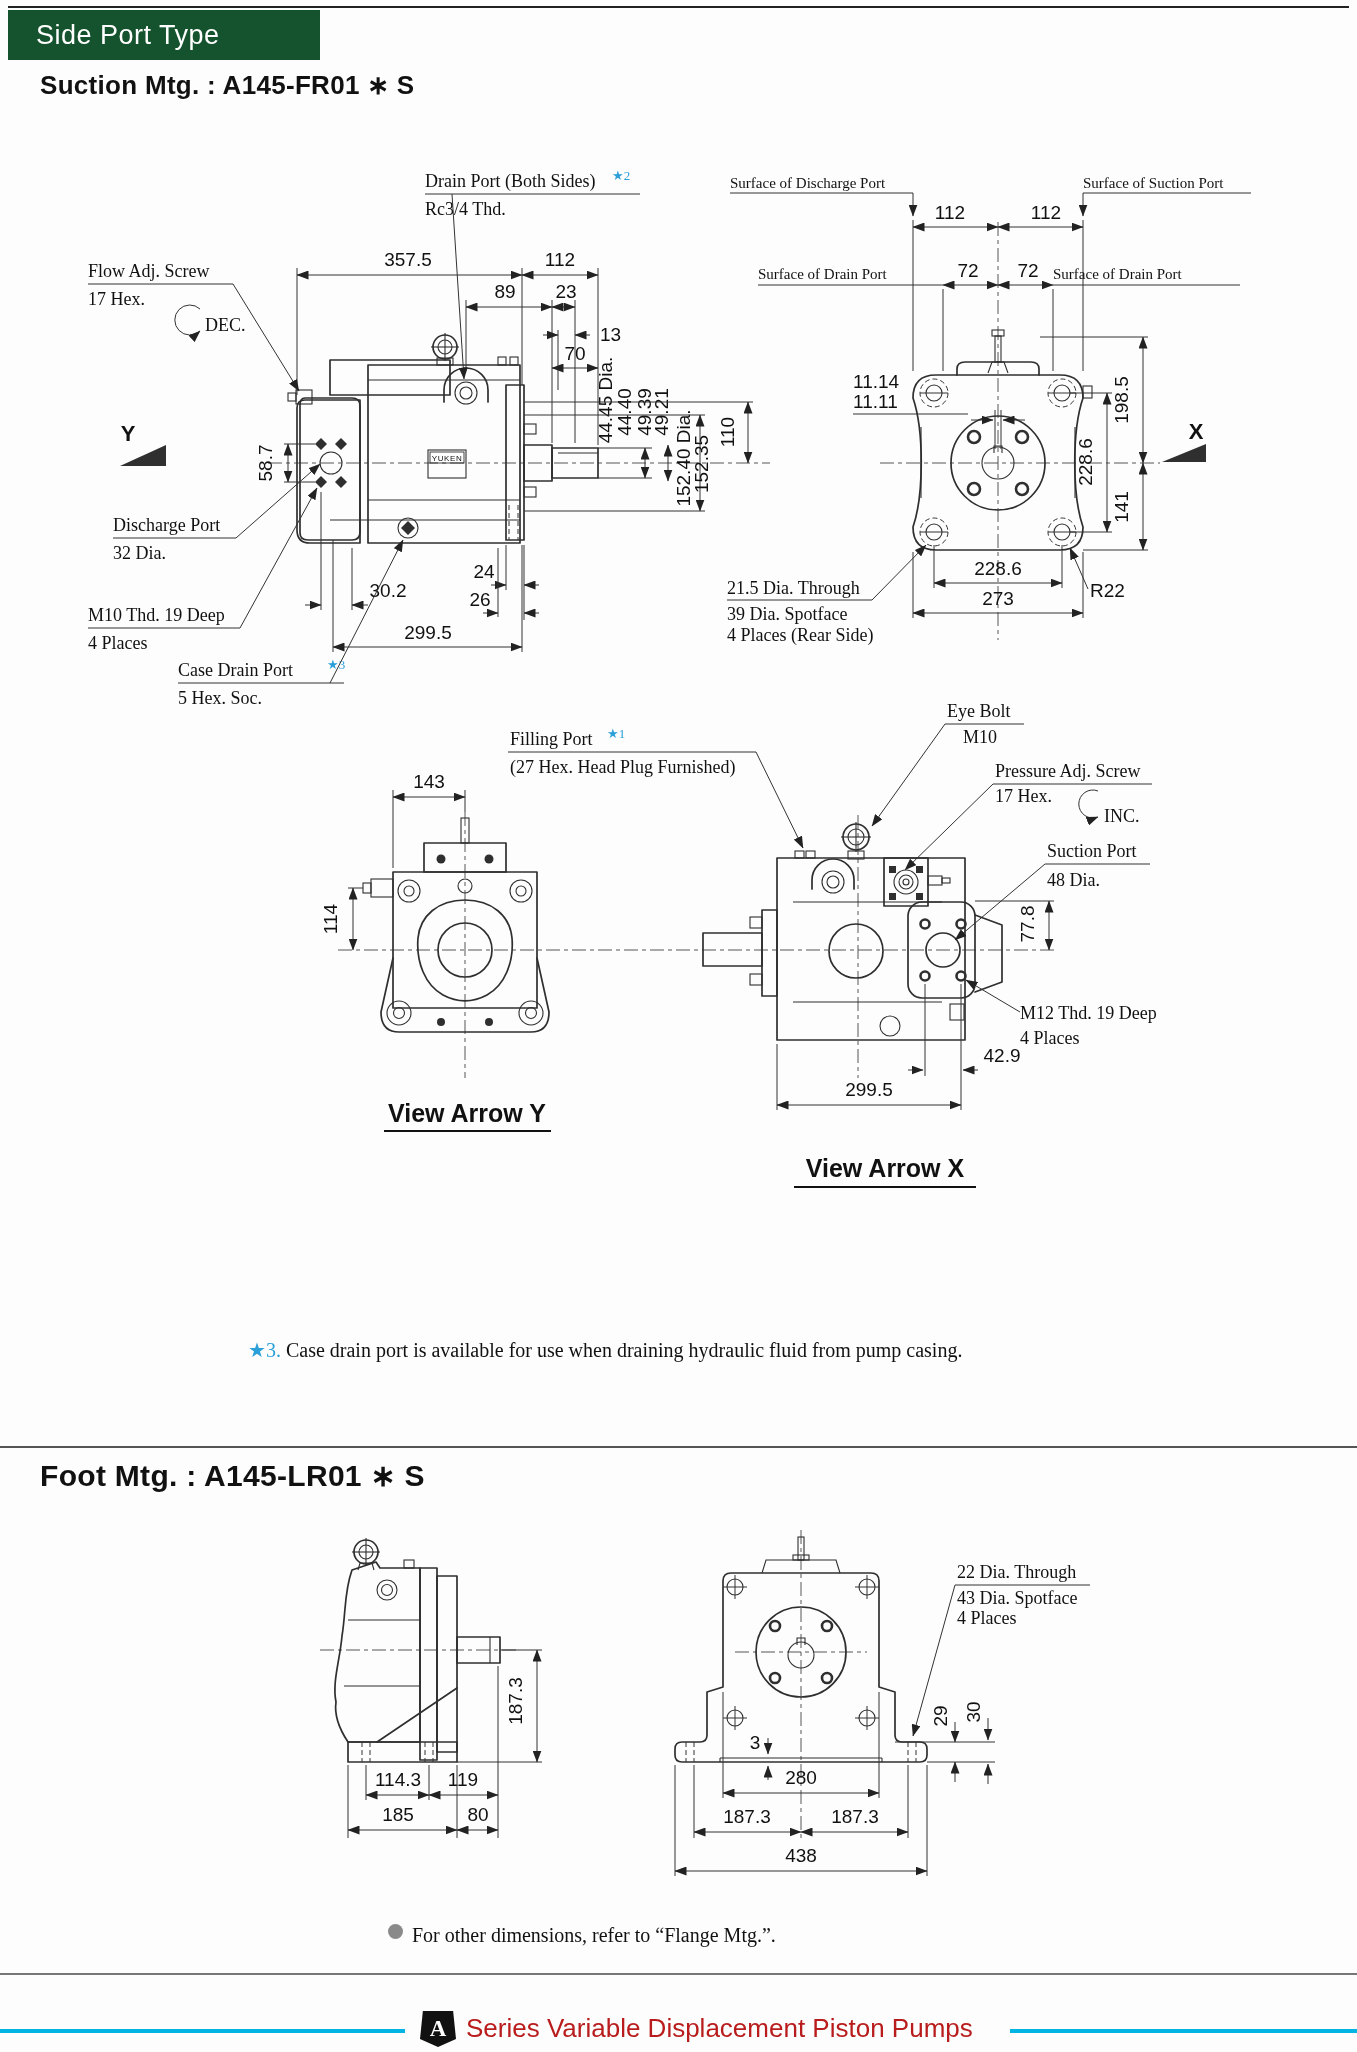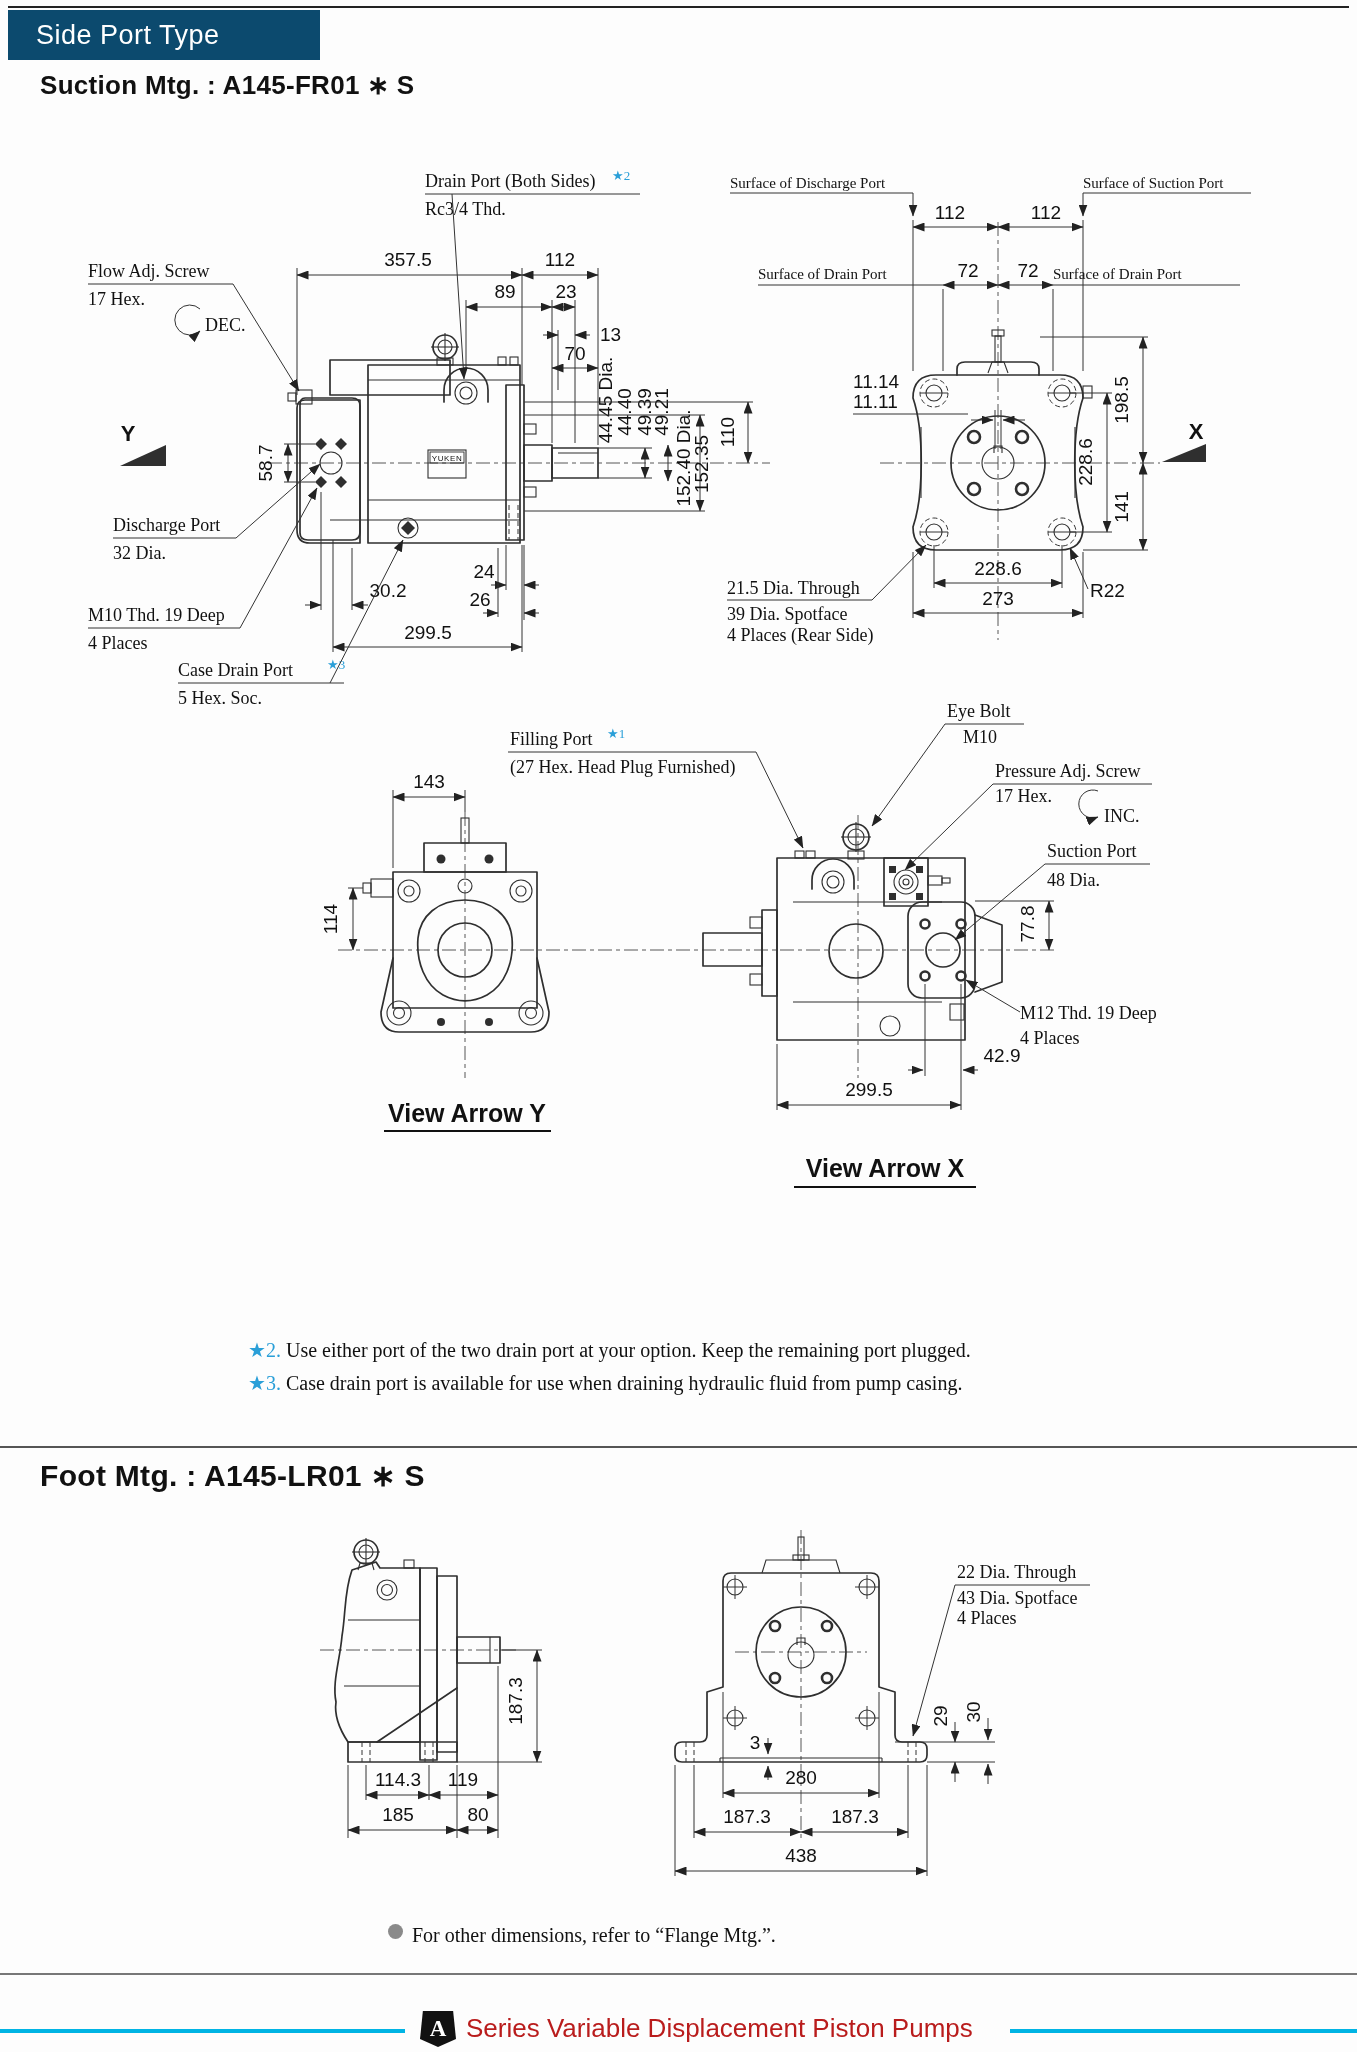--- a/index.html
+++ b/index.html
@@ -45,21 +45,21 @@
   .st{font:13px "Liberation Serif",serif;fill:#2a9fd8;}
   .cap{font:bold 25px "Liberation Sans",sans-serif;fill:#111;}
   .axis{font:bold 22px "Liberation Sans",sans-serif;fill:#111;}
   .brand{font:8px "Liberation Sans",sans-serif;fill:#111;letter-spacing:.6px;}
 </style>
 </head>
 <body>
 
 <div class="page">
   <div class="abs toprule"></div>
-  <div class="abs banner" style="background:#0c4a6e">Side Port Type</div>
+  <div class="abs banner" style="background:#14532d">Side Port Type</div>
   <div class="abs h1">Suction Mtg. : A145-FR01 ∗ S</div>
 
   <svg class="abs art" viewBox="0 0 1357 2052">
     <defs>
       <marker id="me" markerUnits="userSpaceOnUse" markerWidth="12" markerHeight="9" refX="11.5" refY="4.5" orient="auto">
         <path d="M0,0 L12,4.5 L0,9 Z" fill="#222"></path>
       </marker>
       <marker id="ms" markerUnits="userSpaceOnUse" markerWidth="12" markerHeight="9" refX="0.5" refY="4.5" orient="auto">
         <path d="M12,0 L0,4.5 L12,9 Z" fill="#222"></path>
       </marker>
@@ -517,21 +517,20 @@
       <line class="d" x1="801" y1="1832" x2="908" y2="1832" marker-start="url(#ms)" marker-end="url(#me)"></line>
       <text class="dim" x="855" y="1823" text-anchor="middle">187.3</text>
       <line class="d" x1="675" y1="1765" x2="675" y2="1876"></line>
       <line class="d" x1="927" y1="1765" x2="927" y2="1876"></line>
       <line class="d" x1="675" y1="1871" x2="927" y2="1871" marker-start="url(#ms)" marker-end="url(#me)"></line>
       <text class="dim" x="801" y="1862" text-anchor="middle">438</text>
     </g>
   </svg>
 
   <div class="abs fnotes">
-    <div><span class="mk">★2.</span> <span>Use either port of the two drain port at your option. Keep the remaining port plugged.</span></div>
     <div><span class="mk">★3.</span> <span>Case drain port is available for use when draining hydraulic fluid from pump casing.</span></div>
   </div>
 
   <div class="abs divider"></div>
   <div class="abs h2">Foot Mtg. : A145-LR01 ∗ S</div>
 
   <div class="abs note">
     <span class="dot"></span>
     <span>For other dimensions, refer to “Flange Mtg.”.</span>
   </div>

